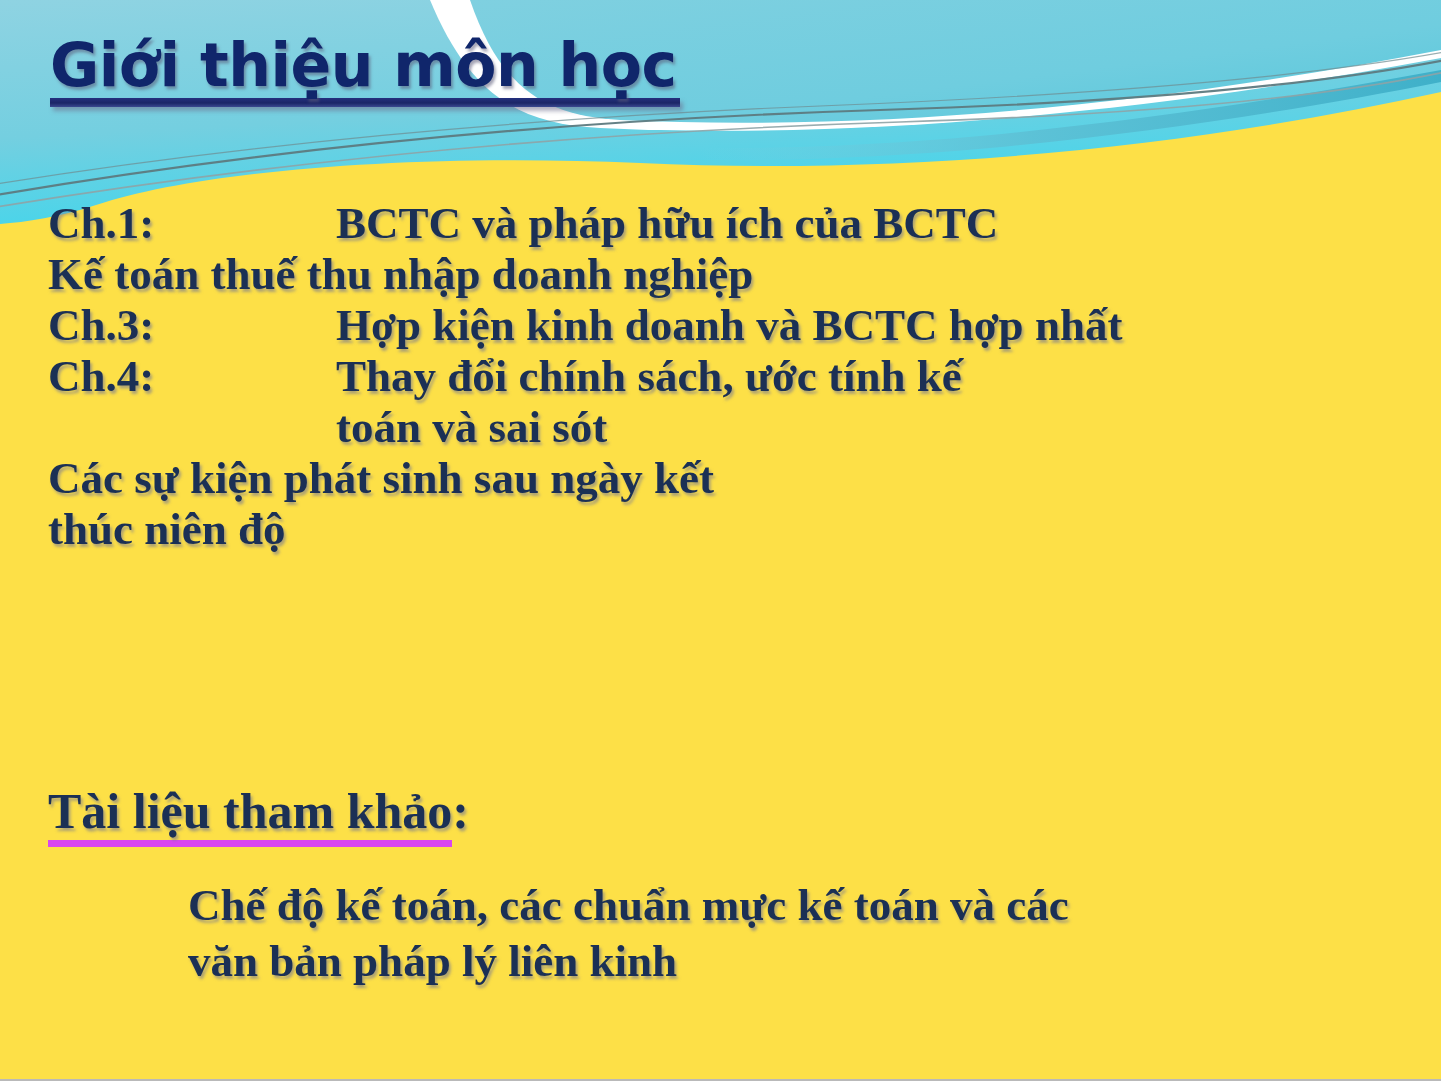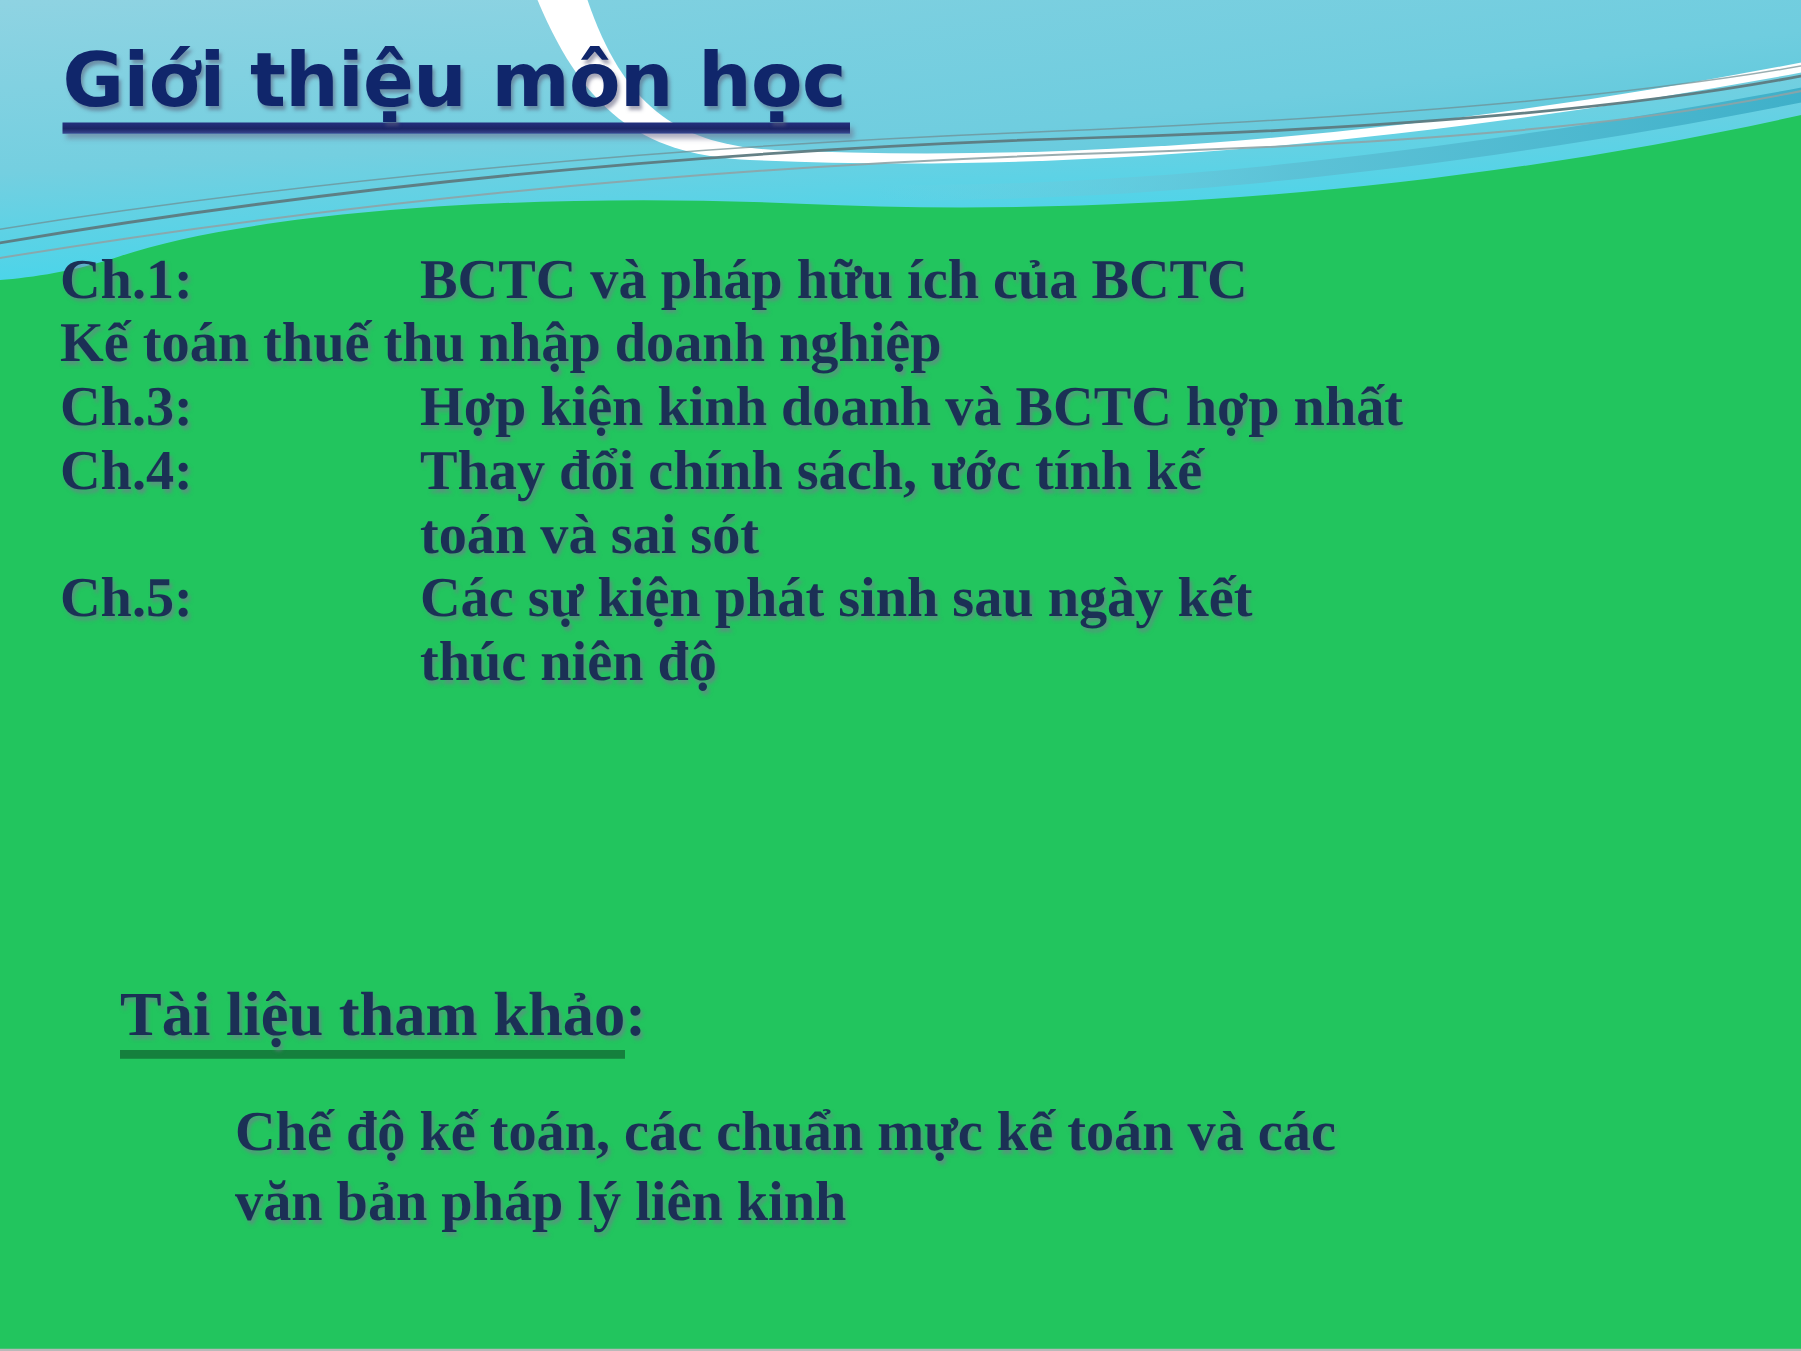--- a/index.html
+++ b/index.html
@@ -8,21 +8,21 @@
     background: #ffffff;
   }
   body {
     font-family: "Liberation Serif", serif;
   }
 
   #slide {
     position: relative;
     width: 1441px;
     height: 1081px;
-    background: #22c55e;
+    background: #fde047;
     overflow: hidden;
     box-sizing: border-box;
     border-bottom: 2px solid #b9b9b9;
     text-decoration: underline;
   }
 
   
   #banner {
     position: absolute;
     left: 0;
@@ -104,24 +104,23 @@
     font-weight: bold;
     font-size: 50px;
     line-height: 57px;
     color: #1b3055;
     text-shadow: 2px 3px 3px rgba(120,120,145,0.6);
     white-space: nowrap;
     display: inline-block;
     position: relative;
   }
   #ref-heading-underlined {
-    border-bottom: 7px solid #15803d;
+    border-bottom: 7px solid #d946ef;
     padding-bottom: 0px;
     display: inline-block;
-    margin-left: 48px;
   }
   #ref-lines {
     margin-top: 30px;
     padding-left: 140px;
   }
   .ref-line {
     font-family: "Liberation Serif", serif;
     font-weight: bold;
     font-size: 45px;
     line-height: 56px;
@@ -212,21 +211,20 @@
 
     <div class="chapter-row">
       <div class="chapter-key">Ch.4:</div>
       <div class="chapter-lines">
         <div class="chapter-line">Thay đổi chính sách, ước tính kế</div>
         <div class="chapter-line">toán và sai sót</div>
       </div>
     </div>
 
     <div class="chapter-row">
-      <div class="chapter-key">Ch.5:</div>
       <div class="chapter-lines">
         <div class="chapter-line">Các sự kiện phát sinh sau ngày kết</div>
         <div class="chapter-line">thúc niên độ</div>
       </div>
     </div>
 
   </div>
 
   <div id="references">
     <div id="ref-heading"><span id="ref-heading-underlined">Tài liệu tham khảo</span><span>:</span></div>

